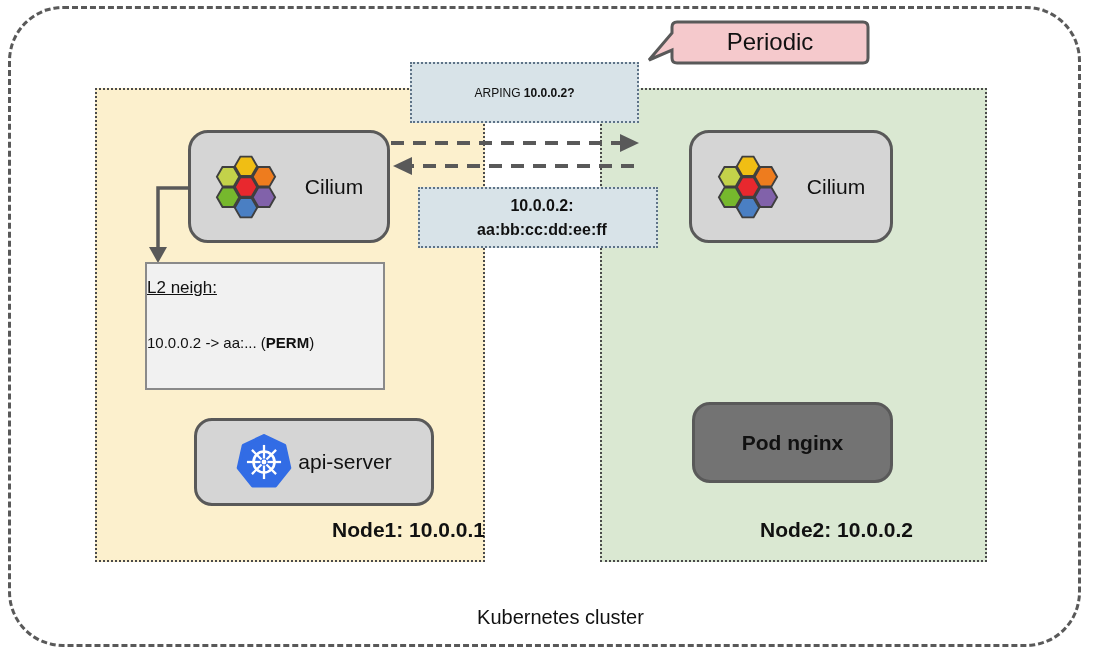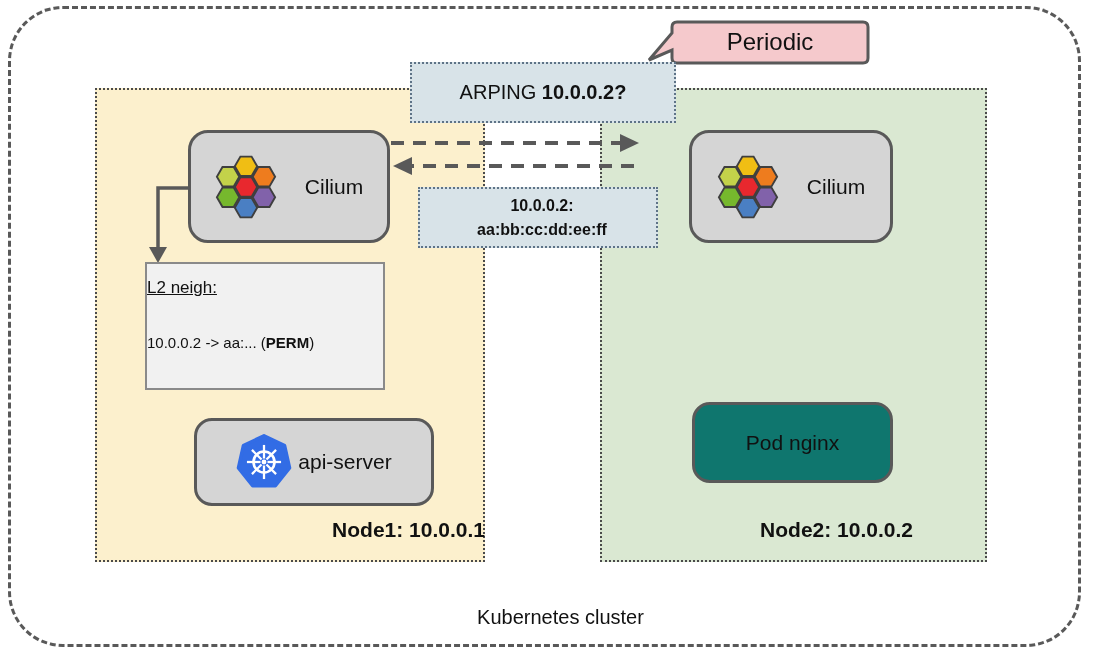--- a/index.html
+++ b/index.html
@@ -60,21 +60,21 @@
 
   .infobox {
     position: absolute;
     border: 2px dotted #5e7387;
     display: flex;
     flex-direction: column;
     align-items: center;
     justify-content: center;
     text-align: center;
   }
-  .arping-box { left: 410px; top: 62px; width: 266px; height: 61px; font-size: 20px; }
+  .arping-box { left: 410px; top: 62px; width: 229px; height: 61px; font-size: 12px; }
   .arping-box .emph { font-weight: bold; }
   .mac-box { left: 418px; top: 187px; width: 240px; height: 61px; font-size: 16px; font-weight: bold; line-height: 1.5; }
 
   .periodic-label {
     position: absolute;
     left: 672px; top: 22px; width: 196px; height: 40px;
     display: flex; align-items: center; justify-content: center;
     font-size: 24px;
   }
 
@@ -173,21 +173,21 @@
         <line x1="0" y1="19.5" x2="0" y2="4"></line>
         <line x1="-13.8" y1="13.8" x2="-2.8" y2="2.8"></line>
         <line x1="-19.5" y1="0" x2="-4" y2="0"></line>
         <line x1="-13.8" y1="-13.8" x2="-2.8" y2="-2.8"></line>
         <circle cx="0" cy="0" r="2.8" fill="#ffffff" stroke="none"></circle>
       </g>
     </svg>
     <span>api-server</span>
   </div>
 
-  <div class="component podnginx" style="background: #0f766e;">
+  <div class="component podnginx" style="background: #737373; font-weight: bold;">
     <span>Pod nginx</span>
   </div>
 
   <div class="infobox arping-box" style="background: rgb(216, 227, 232);">
     <div><span>ARPING </span><span class="emph">10.0.0.2?</span></div>
   </div>
 
   <div class="infobox mac-box" style="background: rgb(216, 227, 232); padding-left: 8px;">
     <div>10.0.0.2:</div>
     <div>aa:bb:cc:dd:ee:ff</div>

